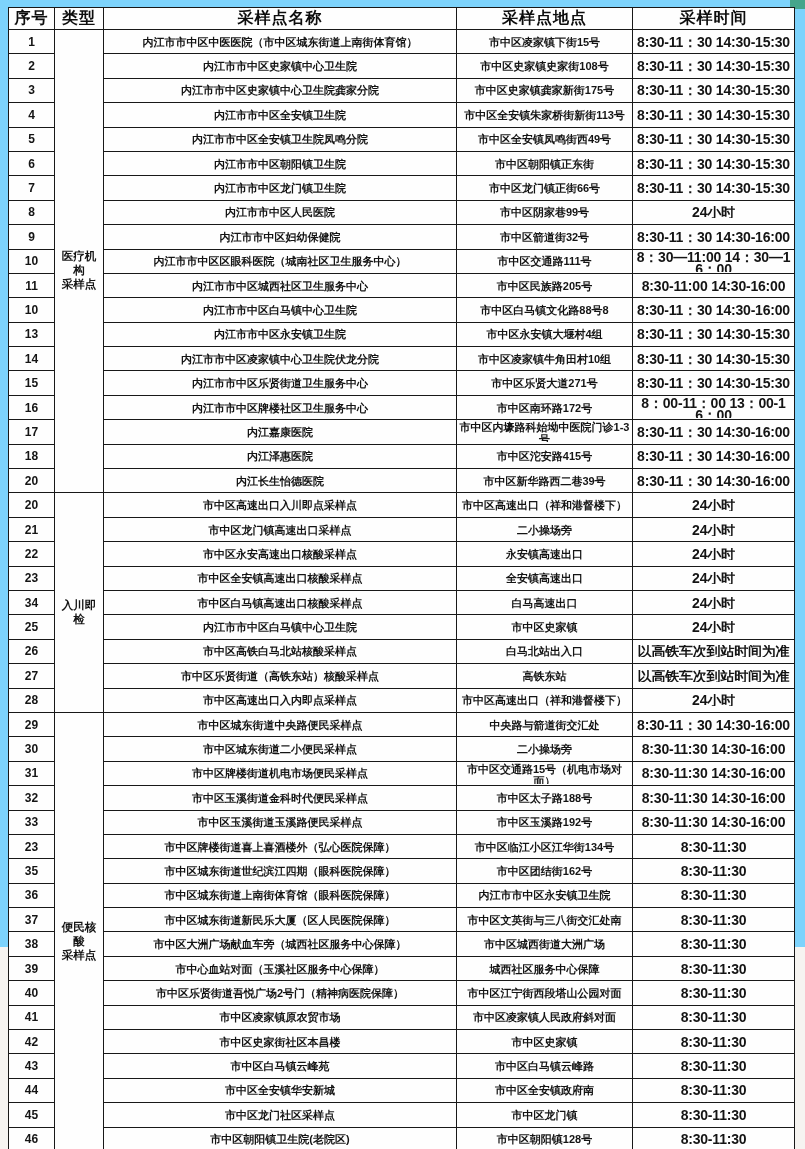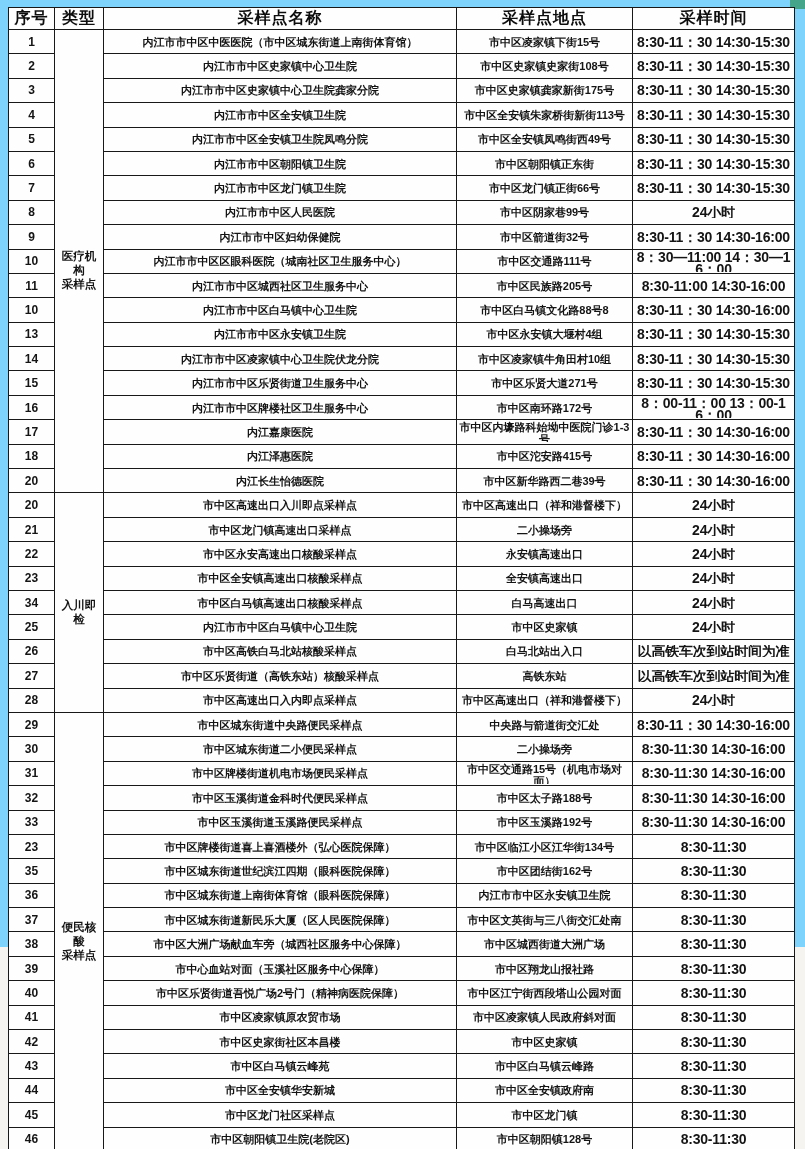--- a/index.html
+++ b/index.html
@@ -622,21 +622,21 @@
           </td>
         </tr>
         <tr>
           <td class="num">
             <div class="cell">39</div>
           </td>
           <td class="name">
             <div class="cell">市中心血站对面（玉溪社区服务中心保障）</div>
           </td>
           <td class="addr">
-            <div class="cell">市中区翔龙山报社路</div>
+            <div class="cell">城西社区服务中心保障</div>
           </td>
           <td class="time">
             <div class="cell">8:30-11:30</div>
           </td>
         </tr>
         <tr>
           <td class="num">
             <div class="cell">40</div>
           </td>
           <td class="name">

